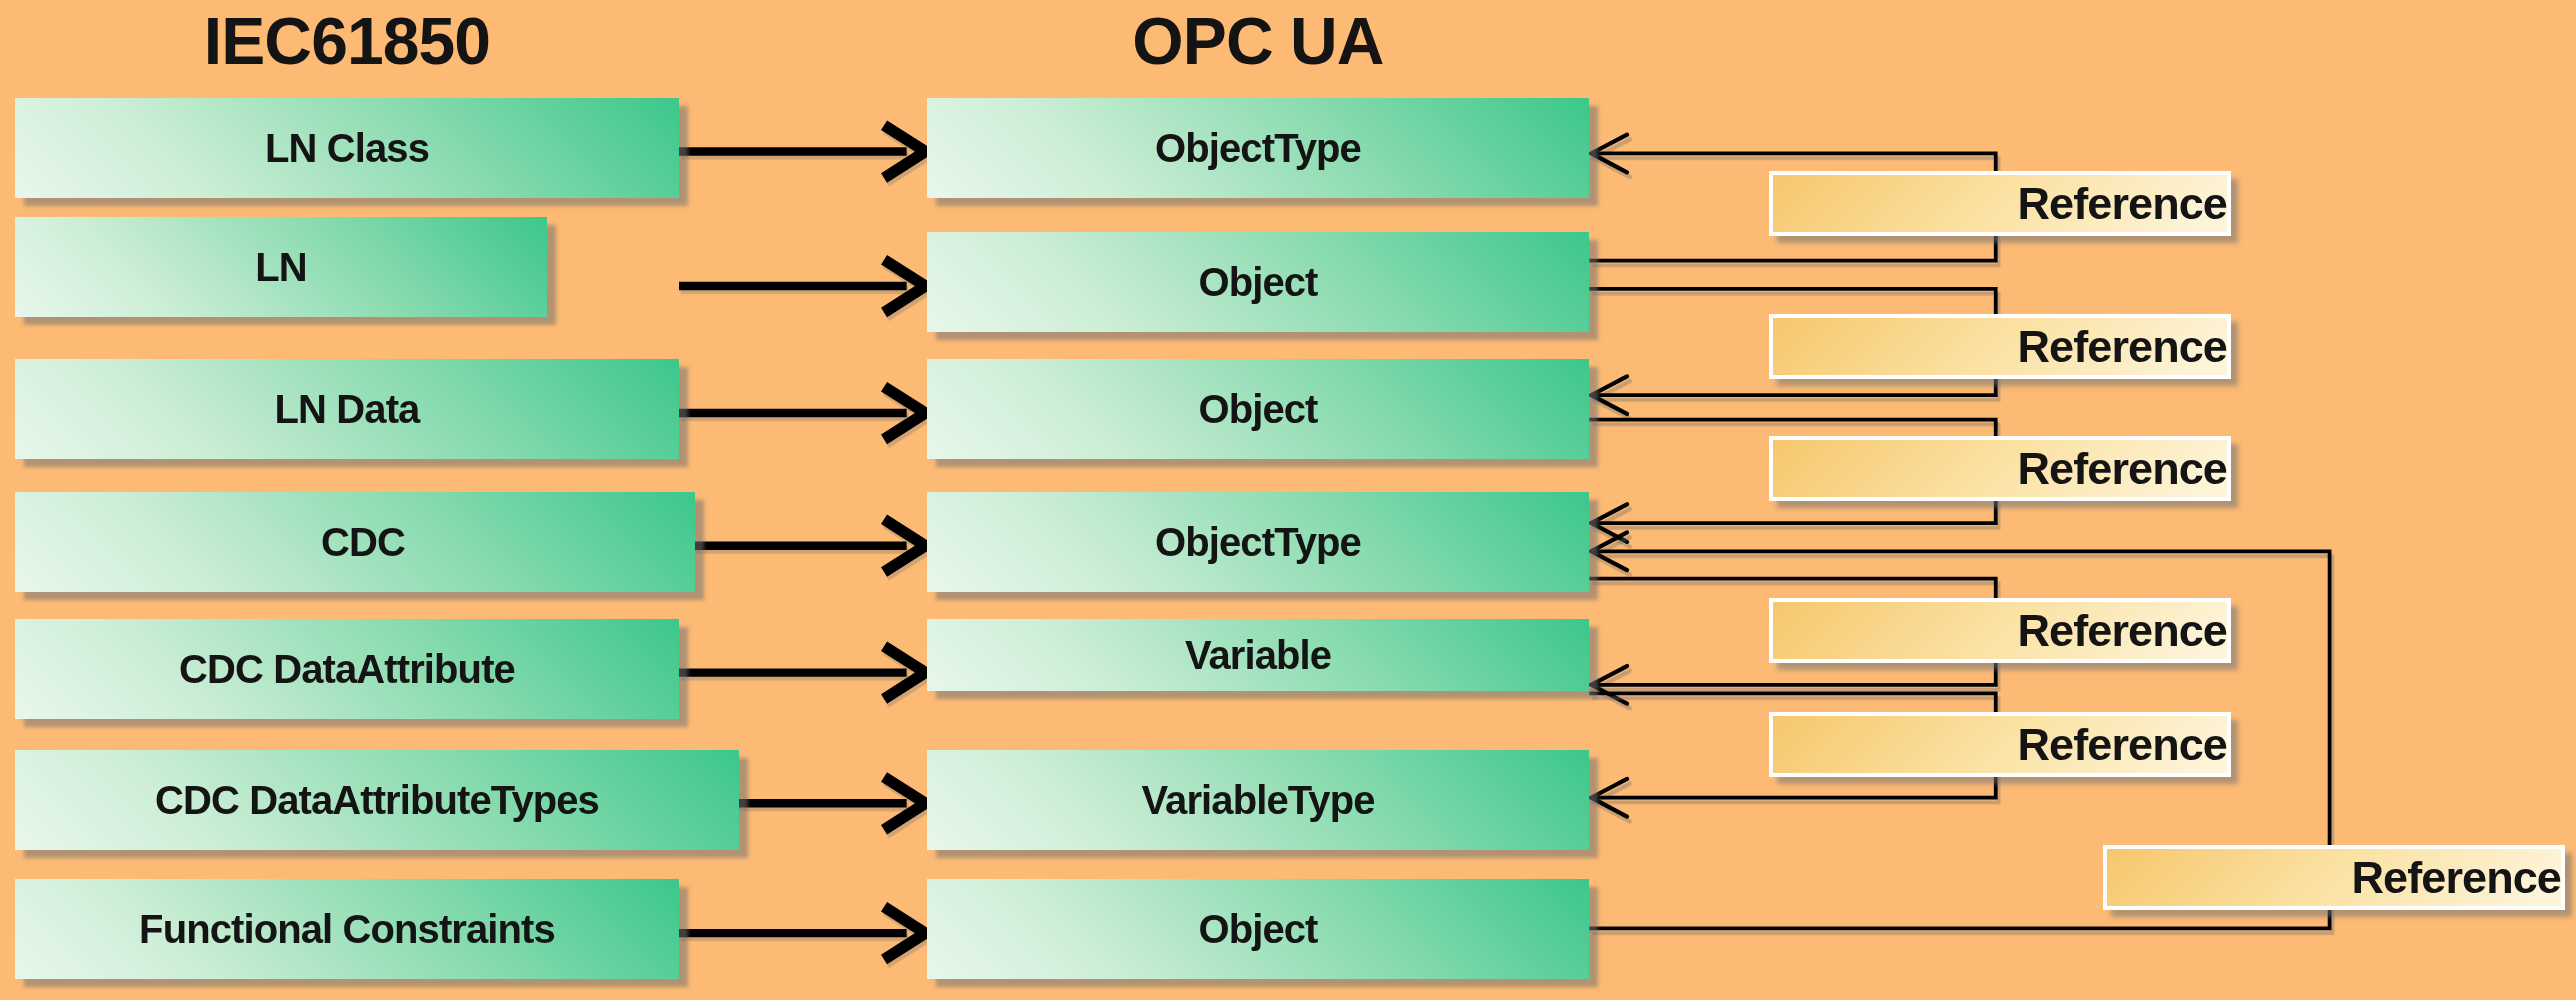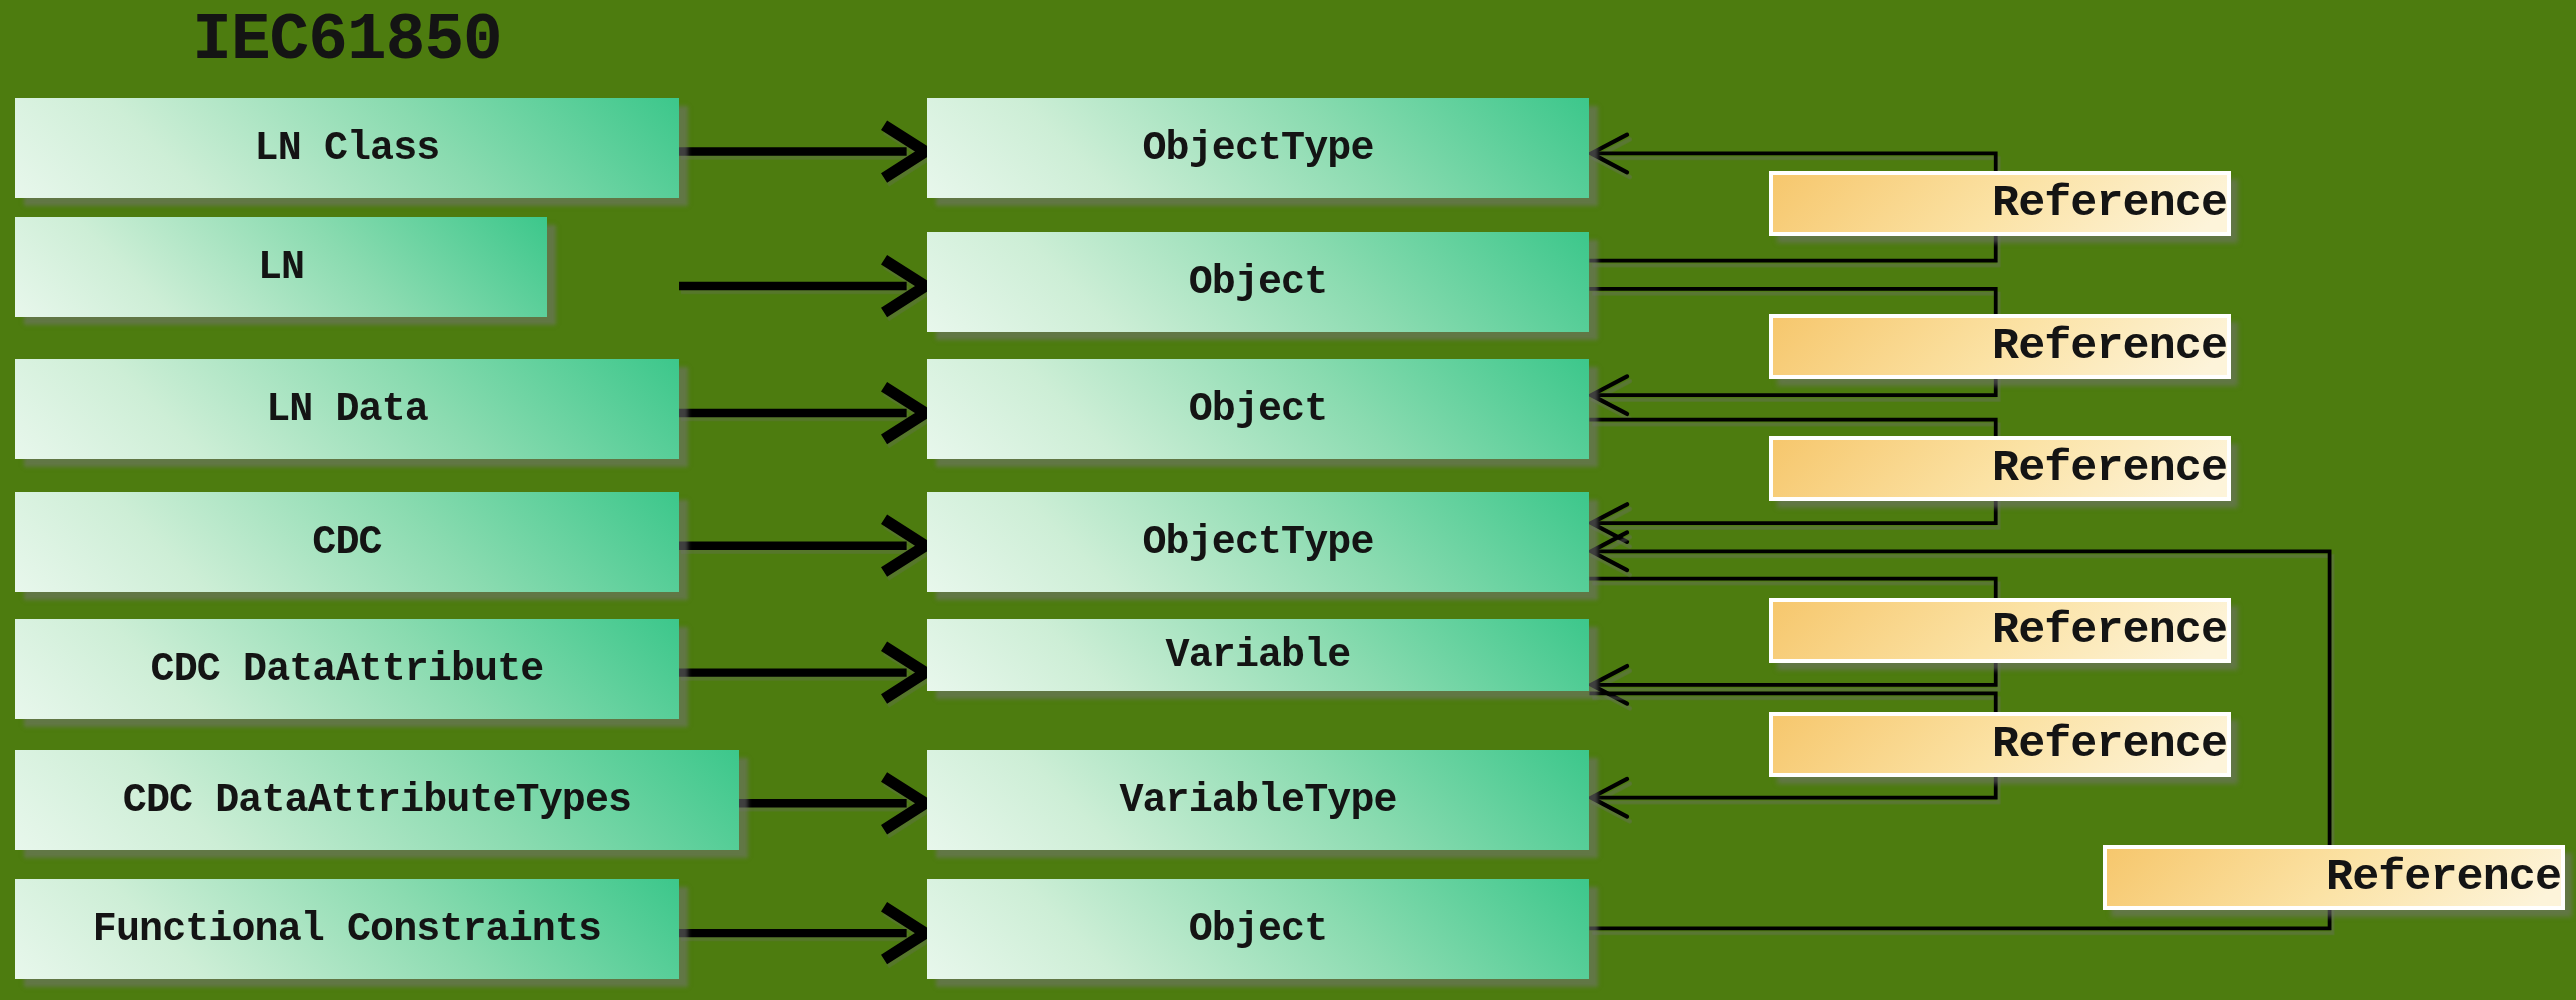--- a/index.html
+++ b/index.html
@@ -12,23 +12,23 @@
     --line-color: #000000;
     --text-color: #141414;
     --shadow-color: rgba(115,115,115,0.55);
     --box-border: #ffffff;
   }
   html, body { margin: 0; padding: 0; background: #ffffff; }
   #canvas {
     position: relative;
     width: 2576px;
     height: 1001px;
-    background: #4d7c0f;
+    background: #fdba74;
     overflow: hidden;
-    font-family: Liberation Mono, monospace;
+    font-family: Liberation Sans, sans-serif;
   }
   .col-title {
     position: absolute;
     top: 9.4px;
     height: 64px;
     line-height: 64px;
     text-align: center;
     font-size: 66px;
     font-weight: bold;
     letter-spacing: -0.9px;
@@ -78,20 +78,21 @@
     z-index: 1;
   }
   .chain-line { filter: drop-shadow(3px 5px 0.5px rgba(110,110,110,0.38)); }
   .mid-arrow  { filter: drop-shadow(2px 4px 0.5px rgba(110,110,110,0.30)); }
 </style>
 </head>
 <body>
 
 <div id="canvas">
   <div class="col-title" id="title-left">IEC61850</div>
+  <div class="col-title" id="title-right">OPC UA</div>
   <svg id="connector-svg" width="2576" height="1001" viewBox="0 0 2739 1064">
       <g class="mid-arrow">
         <line x1="722" y1="161" x2="964" y2="161" stroke="#000000" stroke-width="9"></line>
         <polyline points="940,133 984,161 940,189" fill="none" stroke="#000000" stroke-width="12"></polyline>
       </g>
       <g class="mid-arrow">
         <line x1="722" y1="304" x2="964" y2="304" stroke="#000000" stroke-width="9"></line>
         <polyline points="940,276 984,304 940,332" fill="none" stroke="#000000" stroke-width="12"></polyline>
       </g>
       <g class="mid-arrow">
@@ -151,21 +152,21 @@
       </div>
       <div class="node-box" style="left: 927px; top: 232px; width: 662px; height: 100px;">
         <span class="node-label">Object</span>
       </div>
       <div class="node-box" style="left: 15px; top: 359px; width: 664px; height: 100px;">
         <span class="node-label">LN Data</span>
       </div>
       <div class="node-box" style="left: 927px; top: 359px; width: 662px; height: 100px;">
         <span class="node-label">Object</span>
       </div>
-      <div class="node-box" style="left: 15px; top: 492px; width: 664px; height: 100px;">
+      <div class="node-box" style="left: 15px; top: 492px; width: 664px; height: 100px; padding-left: 16px;">
         <span class="node-label">CDC</span>
       </div>
       <div class="node-box" style="left: 927px; top: 492px; width: 662px; height: 100px;">
         <span class="node-label">ObjectType</span>
       </div>
       <div class="node-box" style="left: 15px; top: 619px; width: 664px; height: 100px;">
         <span class="node-label">CDC DataAttribute</span>
       </div>
       <div class="node-box" style="left: 927px; top: 619px; width: 662px; height: 72px;">
         <span class="node-label">Variable</span>

